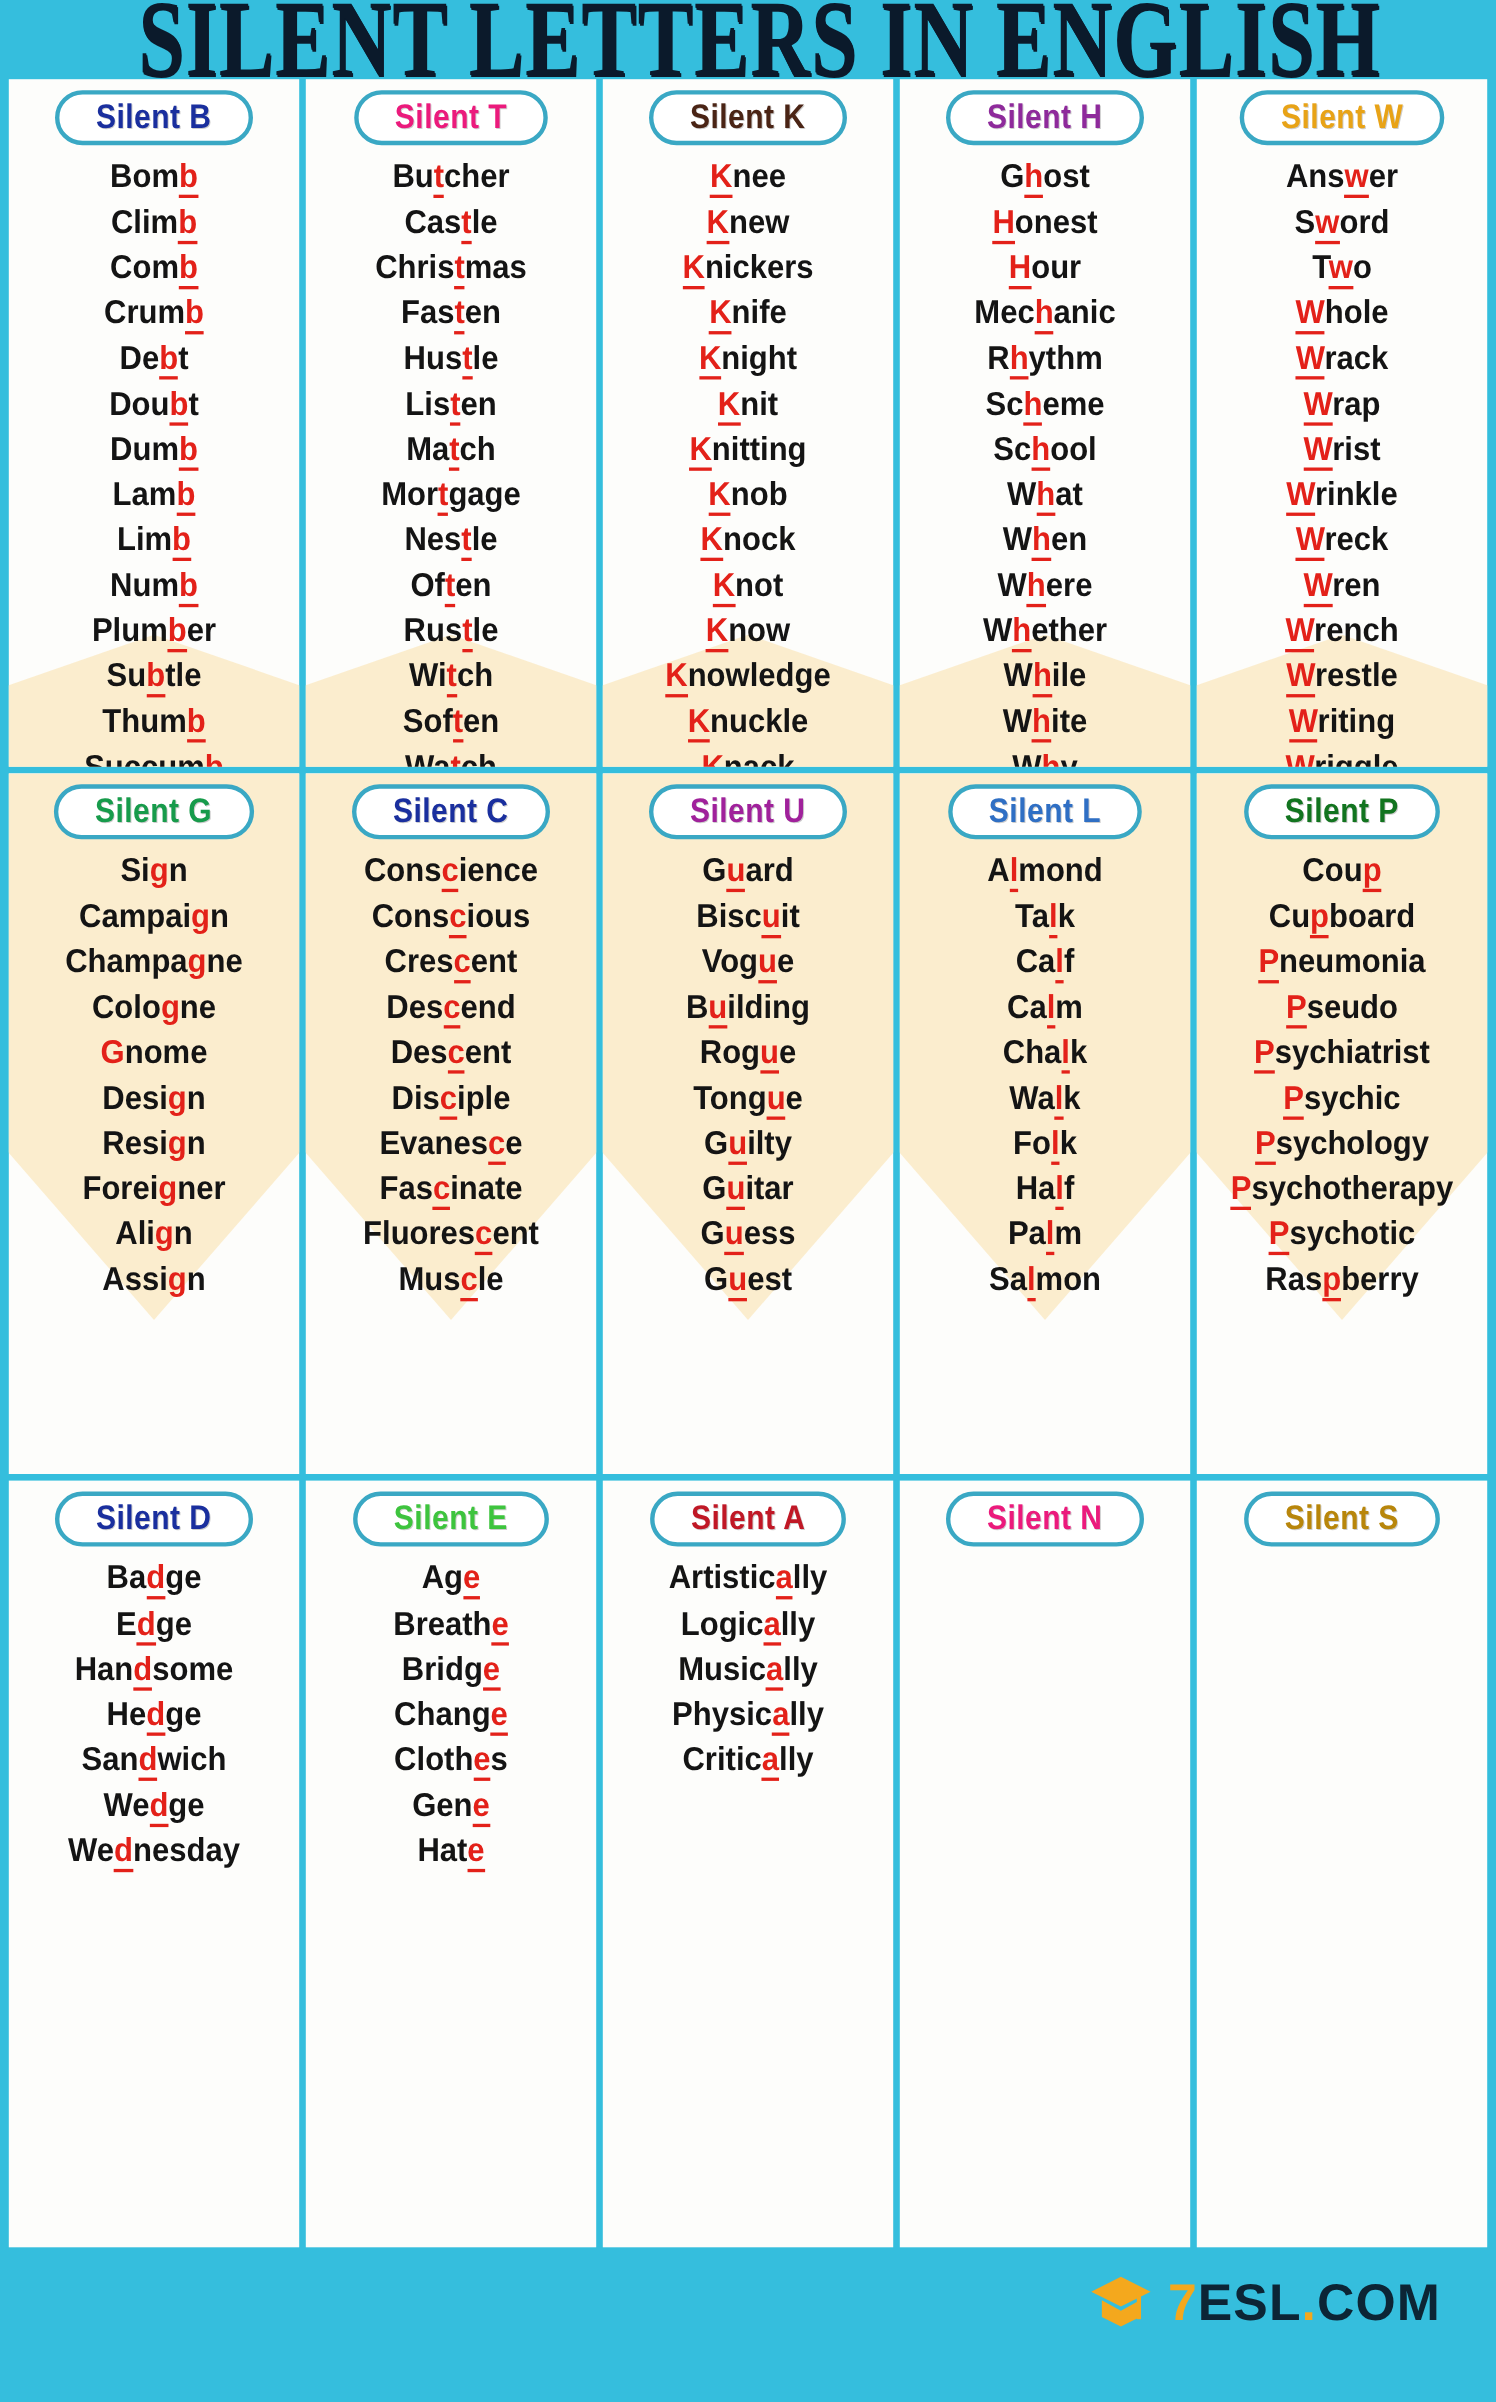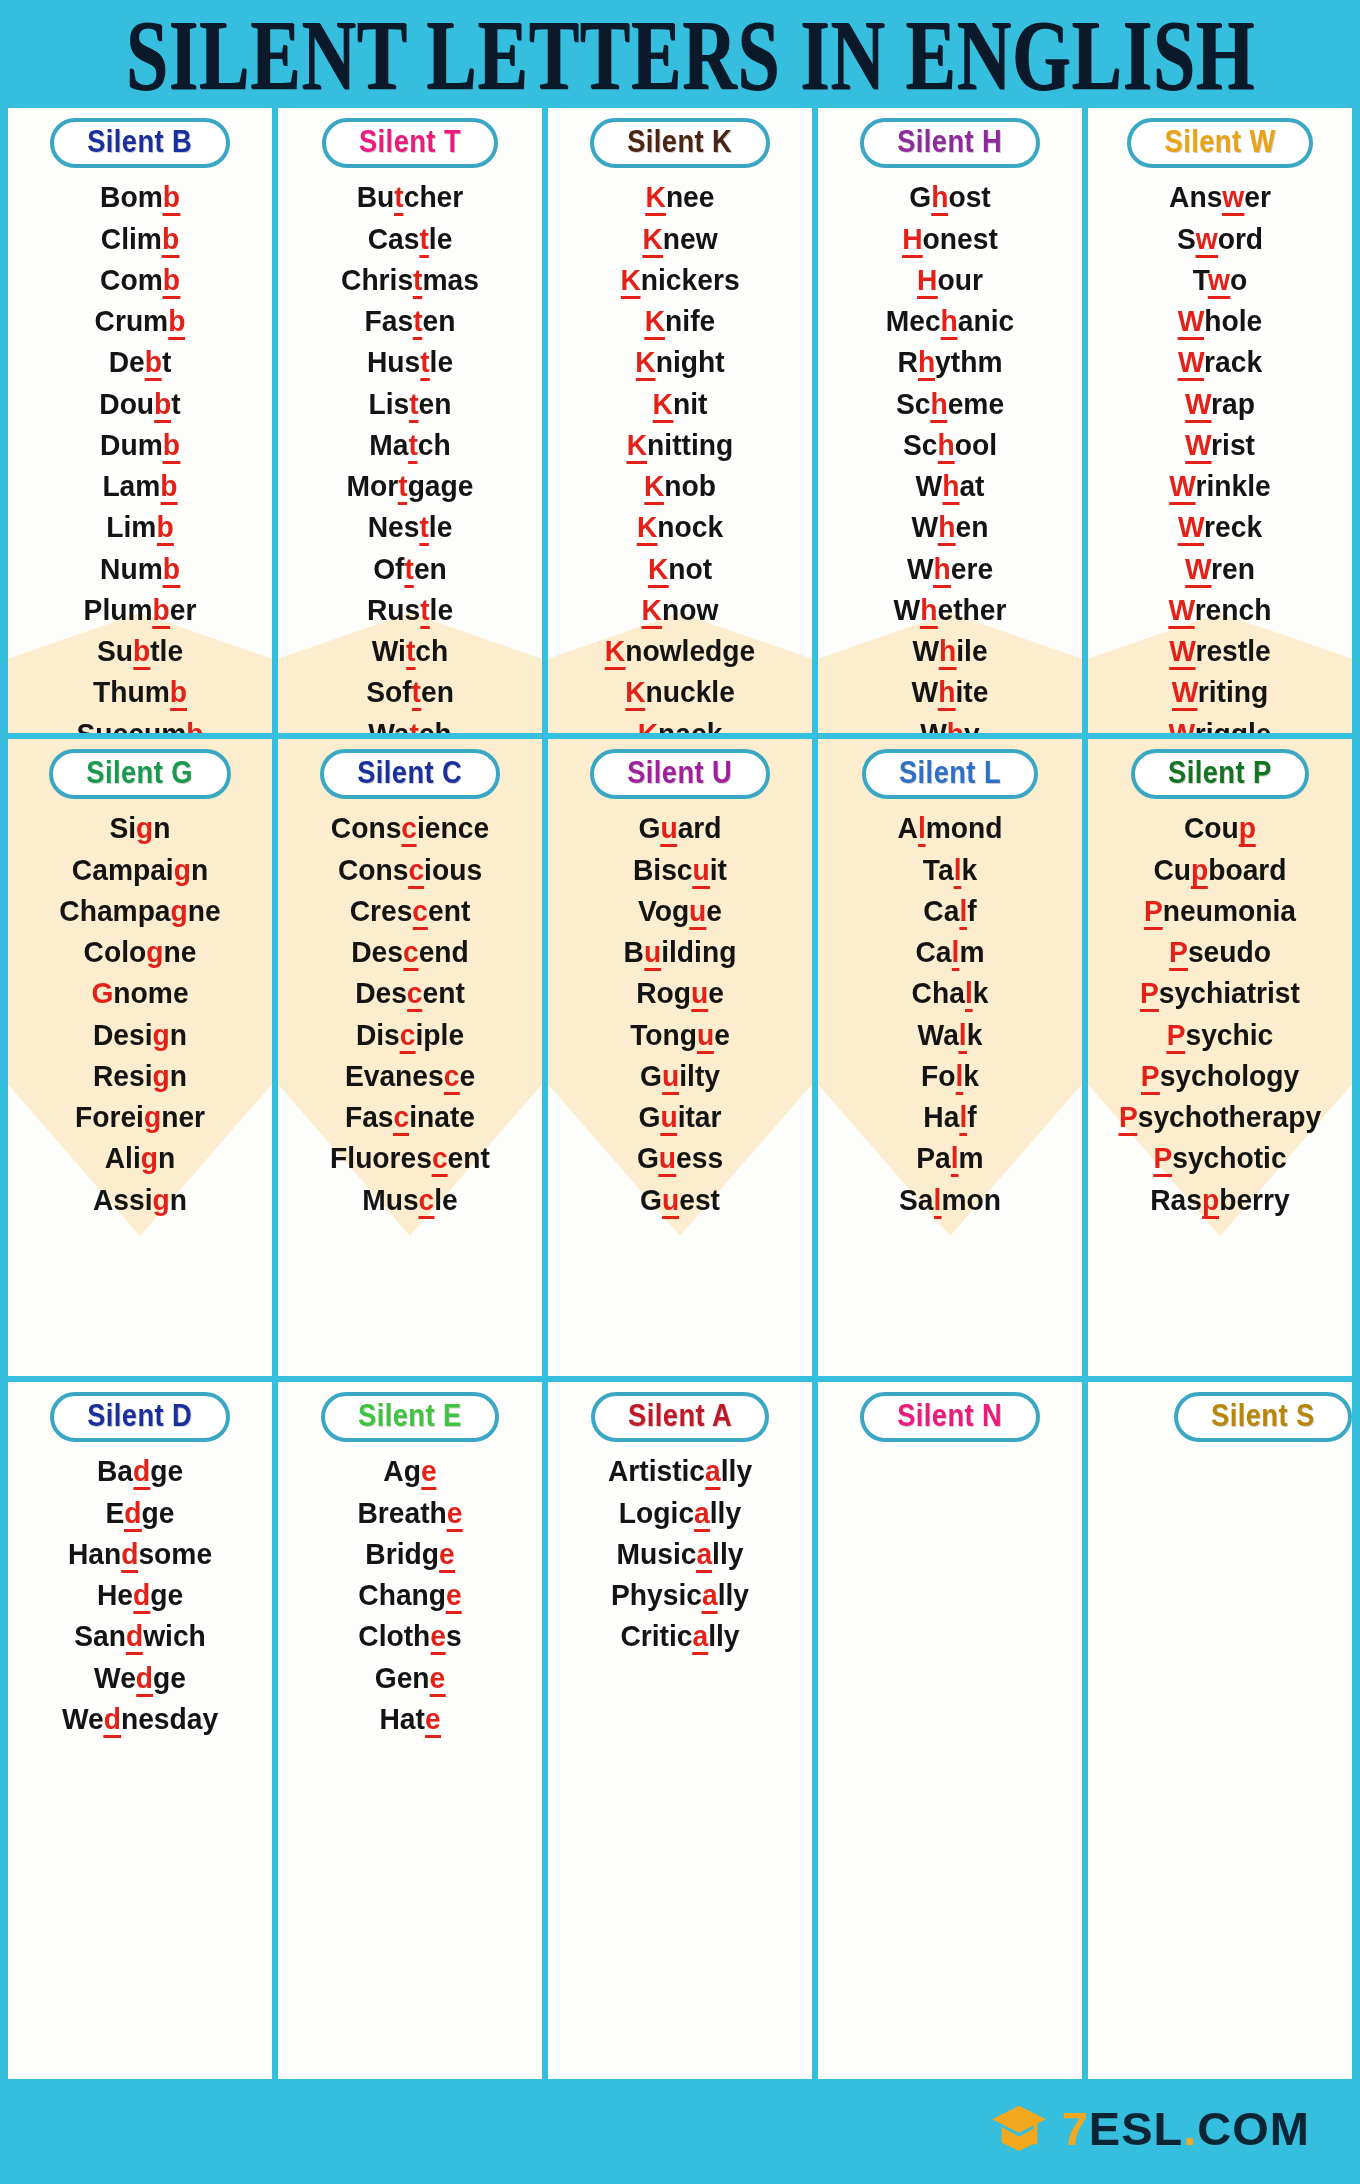--- a/index.html
+++ b/index.html
@@ -8,21 +8,21 @@
     width: 1360px;
     height: 2184px;
     background: #35bedd;
     font-family: "Liberation Sans", sans-serif;
     overflow: hidden;
     position: relative;
   }
 
   
   .title-bar {
-    height: 108px;
+    height: 72px;
     display: flex;
     align-items: center;
     justify-content: center;
     padding-left: 20px;
   }
   .poster-title {
     font-family: "Liberation Serif", serif;
     font-weight: bold;
     font-size: 76px;
     line-height: 1;
@@ -361,21 +361,21 @@
           <li class="word" style="color: rgb(20, 20, 20);"><span>Artistic</span><span class="sil" style="color: rgb(227, 33, 25); border-bottom-color: rgb(227, 33, 25);">a</span><span>lly</span></li>
           <li class="word" style="color: rgb(20, 20, 20);"><span>Logic</span><span class="sil" style="color: rgb(227, 33, 25); border-bottom-color: rgb(227, 33, 25);">a</span><span>lly</span></li>
           <li class="word" style="color: rgb(20, 20, 20);"><span>Music</span><span class="sil" style="color: rgb(227, 33, 25); border-bottom-color: rgb(227, 33, 25);">a</span><span>lly</span></li>
           <li class="word" style="color: rgb(20, 20, 20);"><span>Physic</span><span class="sil" style="color: rgb(227, 33, 25); border-bottom-color: rgb(227, 33, 25);">a</span><span>lly</span></li>
           <li class="word" style="color: rgb(20, 20, 20);"><span>Critic</span><span class="sil" style="color: rgb(227, 33, 25); border-bottom-color: rgb(227, 33, 25);">a</span><span>lly</span></li>
         </ul>
       </div>
       <div class="card" style="background: rgb(253, 253, 251);">
         <div class="pill" style="border-color: rgb(58, 168, 196);"><span class="pill-text" style="color: rgb(235, 26, 124);">Silent N</span></div>
       </div>
-      <div class="card" style="background: rgb(253, 253, 251); align-items: flex-end;">
+      <div class="card" style="background: rgb(253, 253, 251);">
         <div class="pill" style="border-color: rgb(58, 168, 196);"><span class="pill-text" style="color: rgb(184, 134, 11);">Silent S</span></div>
       </div>
     </div>
 </div>
 
 <div class="footer">
   <svg class="cap-icon" viewBox="0 0 60 54">
     <polygon points="30,4 58,18 30,32 2,18" fill="#f4a81d"></polygon>
     <polygon points="12,26 12,42 30,51 48,42 48,26 30,36" fill="#f4a81d"></polygon>
     <rect x="45" y="18" width="4" height="26" fill="#f4a81d"></rect>

